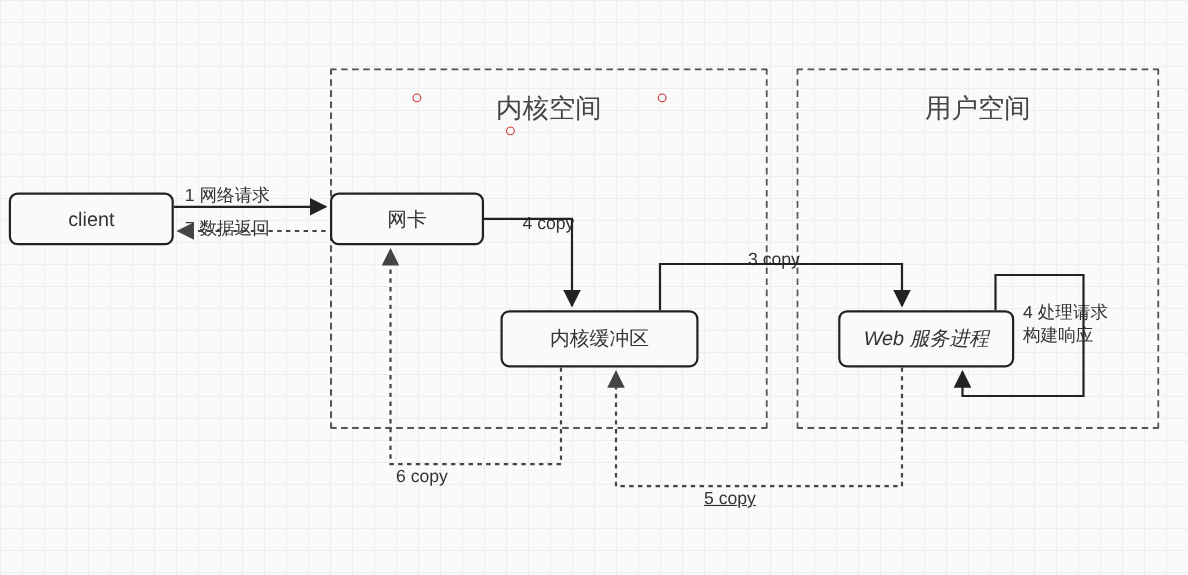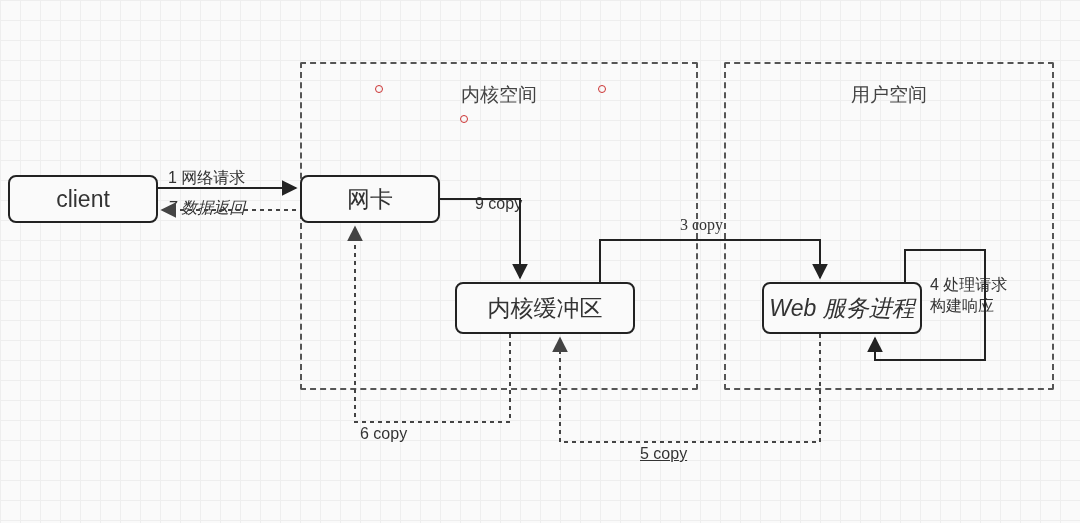--- a/index.html
+++ b/index.html
@@ -20,32 +20,32 @@
       position: absolute;
       border: 2px dashed #555;
       border-radius: 2px;
     }
     .container-label {
       position: absolute;
       top: 18px;
       left: 0;
       right: 0;
       text-align: center;
-      font-size: 19px;
+      font-size: 24px;
       color: #444;
     }
     .node {
       position: absolute;
       border: 2px solid #222;
       border-radius: 8px;
       background: #fafafa;
       display: flex;
       align-items: center;
       justify-content: center;
-      font-size: 23px;
+      font-size: 18px;
       color: #333;
     }
     .label {
       position: absolute;
       font-size: 16px;
       color: #333;
       white-space: nowrap;
     }
     .multiline { white-space: normal; line-height: 1.3; }
     .small-circle {
@@ -87,23 +87,23 @@
 
 <div class="node" style="left:455px; top:282px; width:180px; height:52px;">
   <span>内核缓冲区</span>
 </div>
 
 <div class="node" style="left:762px; top:282px; width:160px; height:52px;font-style:italic;">
   <span>Web 服务进程</span>
 </div>
 
 <div class="label" style="left:168px; top:168px;">1 网络请求</div>
-<div class="label" style="left:168px; top:198px;font-style:italic;">7 数据返回</div>
-<div class="label" style="left:475px; top:195px;">9 copy</div>
-<div class="label" style="left:680px; top:216px;font-family:Liberation Serif, serif;">3 copy</div>
+<div class="label" style="left:168px; top:198px;">7 数据返回</div>
+<div class="label" style="left:475px; top:195px;">4 copy</div>
+<div class="label" style="left:680px; top:228px;">3 copy</div>
 <div class="label multiline" style="left:930px; top:275px; width:90px;">4 处理请求
 构建响应</div>
 <div class="label" style="left:640px; top:445px;text-decoration:underline;">5 copy</div>
 <div class="label" style="left:360px; top:425px;">6 copy</div>
 
 <svg class="overlay">
   <defs>
     <marker id="arrow" viewBox="0 0 10 10" refX="9" refY="5" markerWidth="8" markerHeight="8" orient="auto-start-reverse">
       <path d="M 0 0 L 10 5 L 0 10 z" fill="#222"></path>
     </marker>

